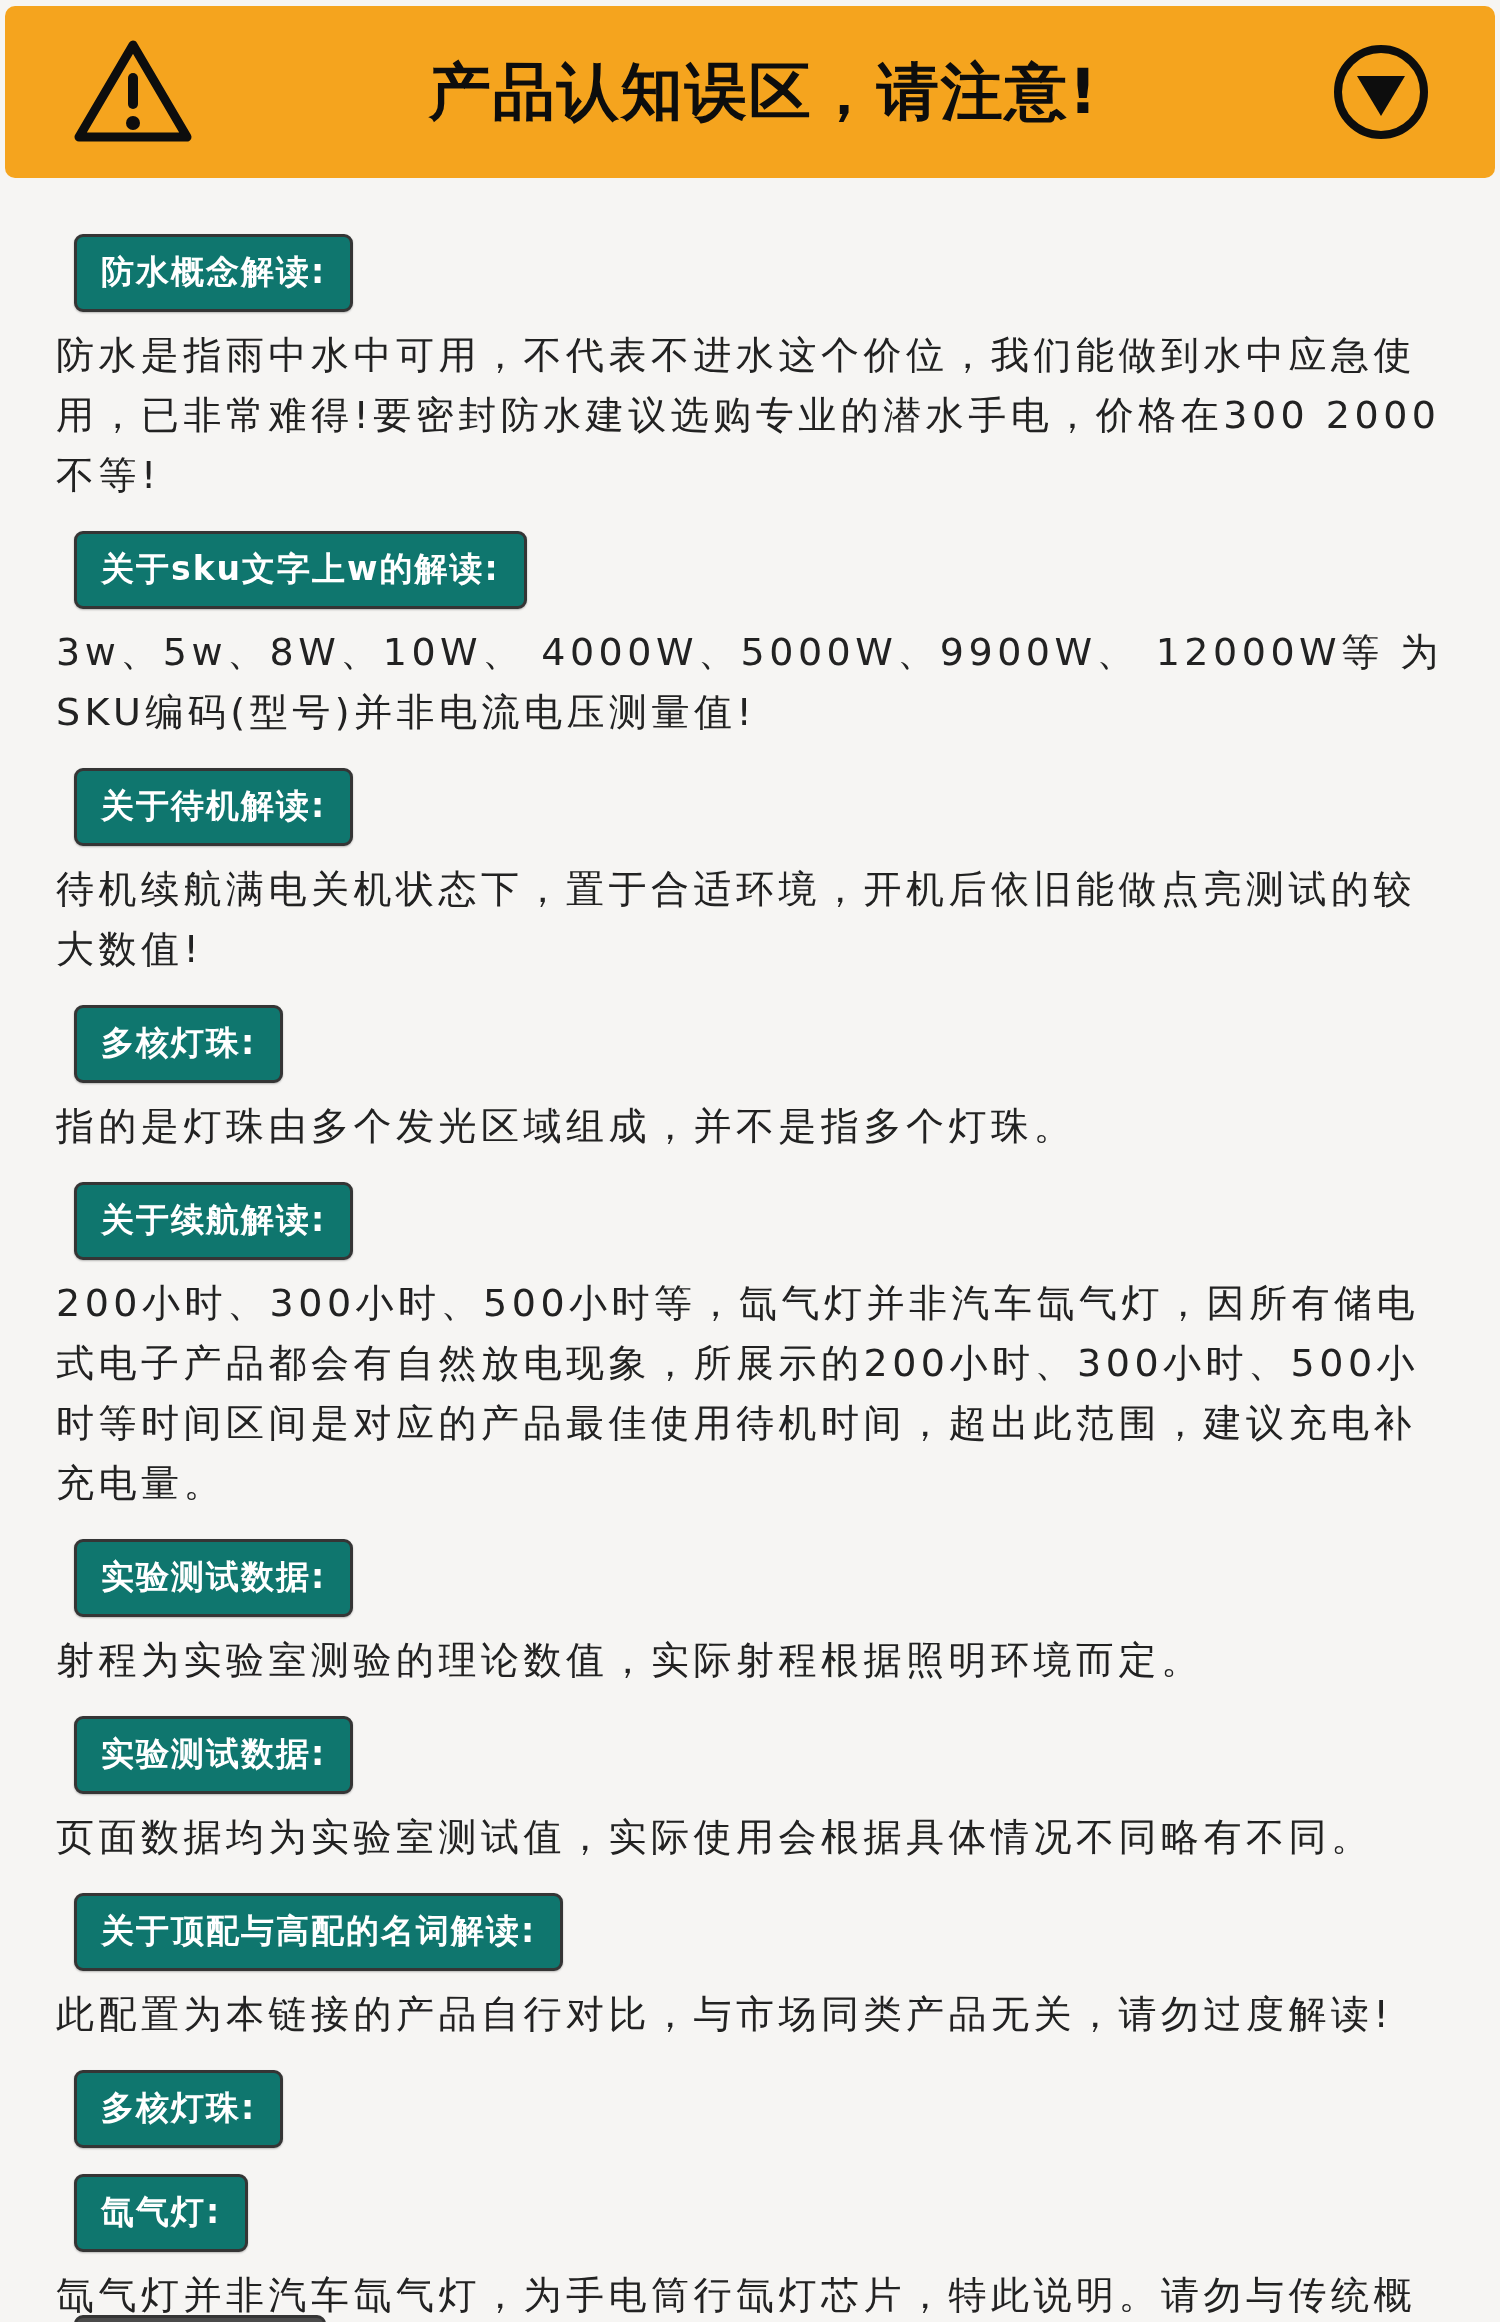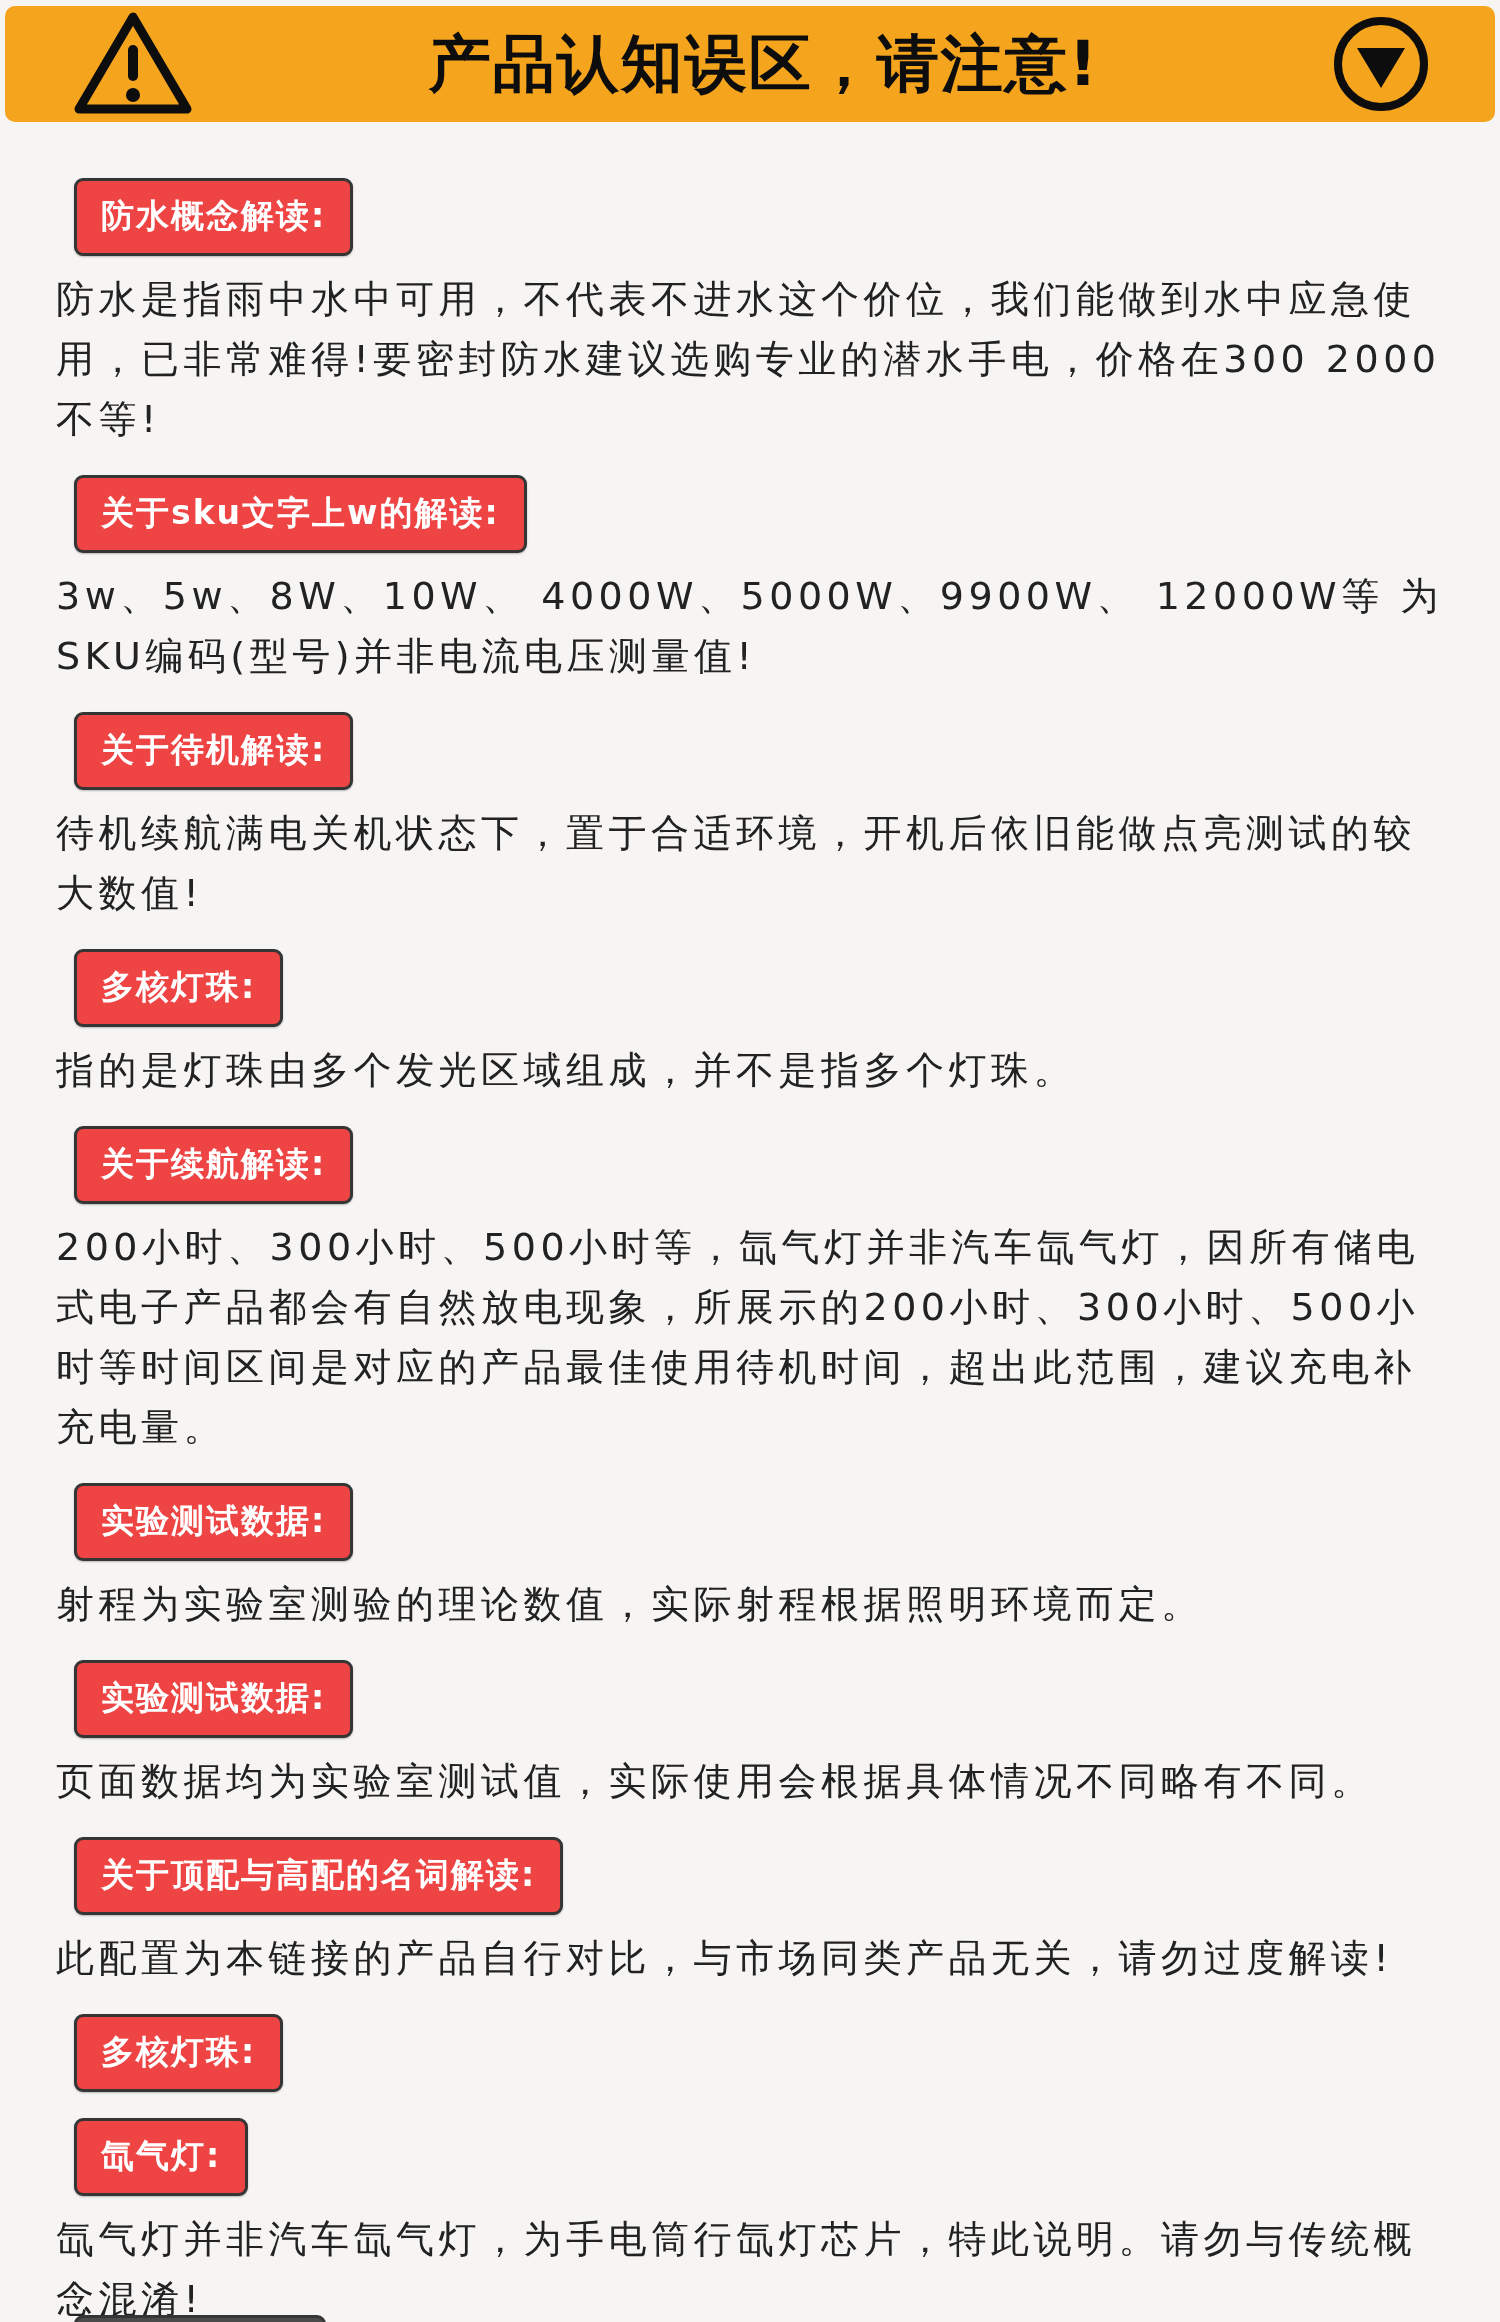--- a/index.html
+++ b/index.html
@@ -8,21 +8,21 @@
     height: 2322px;
     background: #f6f5f3;
     overflow: hidden;
     position: relative;
     font-family: "DejaVu Sans", "Liberation Sans", sans-serif;
   }
   
   .banner {
     position: relative;
     margin: 6px 5px 0 5px;
-    height: 116px;
+    height: 172px;
     background: #F5A41E;
     border-radius: 10px;
     display: flex;
     align-items: center;
     justify-content: center;
     padding: 0 64px;
     box-sizing: border-box;
   }
   .banner-title {
     margin: 0;
@@ -38,21 +38,21 @@
   .collapse-icon { cursor: pointer; }
   
   .content {
     padding: 36px 52px 0 56px;
     box-sizing: border-box;
   }
   .section { margin: 0 0 6px 0; }
   .badge {
     display: inline-block;
     margin: 20px 0 0 18px;
-    background: #ef4444;
+    background: #0f766e;
     border: 3px solid #353535;
     border-radius: 9px;
     color: #ffffff;
     font-size: 33px;
     font-weight: 600;
     letter-spacing: 2px;
     padding: 13px 24px 14px 24px;
     box-shadow: 0 1px 2px rgba(0,0,0,0.25);
   }
   .body-text {

